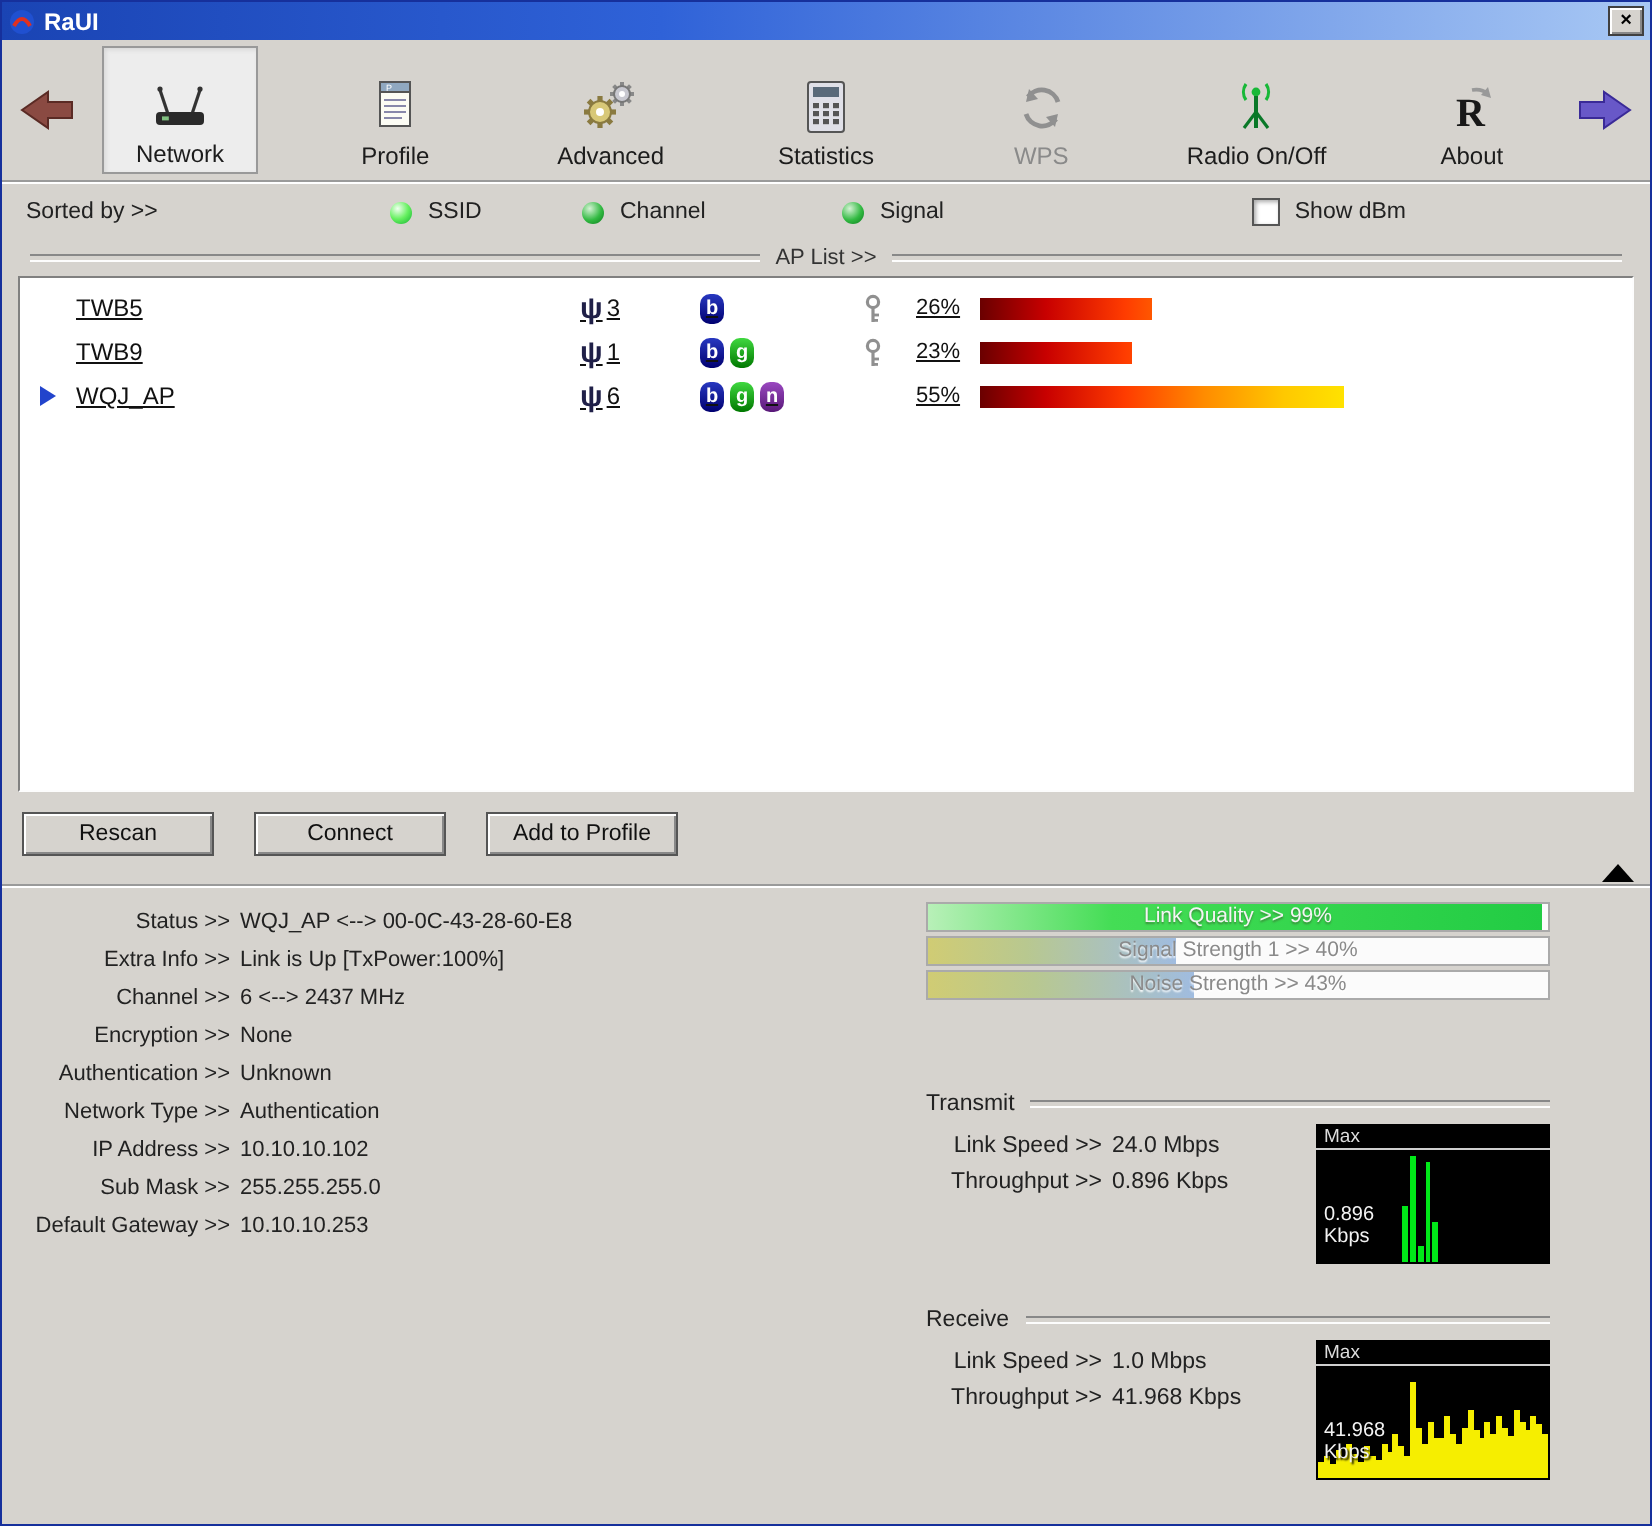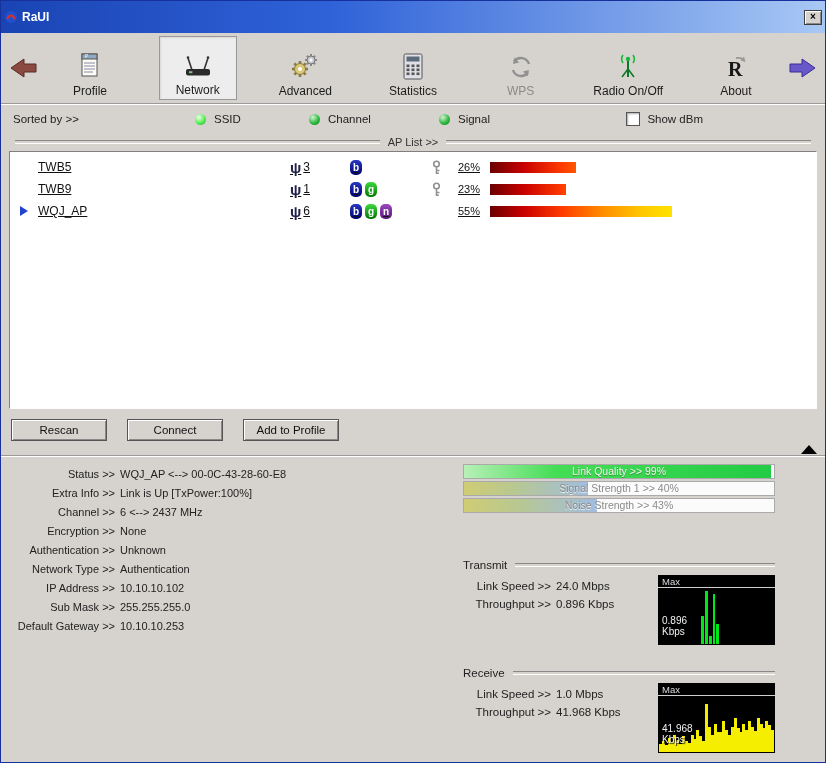--- a/index.html
+++ b/index.html
@@ -1,38 +1,38 @@
 <!DOCTYPE html>
 <html><head>
 <meta charset="utf-8">
 <style>
   html,body{margin:0;padding:0;background:#d6d3ce;font-family:"Liberation Sans",sans-serif;}
   .window{width:826px;height:763px;box-sizing:border-box;background:#d6d3ce;border:1px solid #16309c;display:flex;flex-direction:column;overflow:hidden;}
 
   
-  .titlebar{height:32px;flex:0 0 auto;background:linear-gradient(90deg,#1a44b4 0%,#2f62d8 40%,#a8c8f4 100%);display:flex;align-items:center;padding:0 3px;}
+  .titlebar{height:19px;flex:0 0 auto;background:linear-gradient(90deg,#1a44b4 0%,#2f62d8 40%,#a8c8f4 100%);display:flex;align-items:center;padding:0 3px;}
   .app-icon{width:14px;height:14px;margin-right:4px;display:inline-flex;}
   .title{color:#fff;font-weight:bold;font-size:12px;flex:1;}
   .close-btn{width:18px;height:15px;background:#d6d3ce;border:1px solid #404040;box-shadow:inset 1px 1px 0 #fff,inset -1px -1px 0 #888;font-size:10px;font-weight:bold;line-height:12px;text-align:center;padding:0;cursor:pointer;font-family:inherit;}
 
   
   .toolbar{height:70px;flex:0 0 auto;display:flex;align-items:center;padding:0 4px;border-bottom:1px solid #9a9a9a;box-shadow:0 1px 0 #fff;}
   .nav-arrow{width:38px;height:62px;display:flex;align-items:center;justify-content:center;cursor:pointer;}
   .tb-wrap{flex:1;display:flex;justify-content:space-between;padding:0 8px;}
   .tb-item{width:78px;height:64px;display:flex;flex-direction:column;align-items:center;justify-content:flex-end;padding-bottom:2px;box-sizing:border-box;cursor:pointer;}
   .tb-item.active{background:#ededed;border:1px solid #999;box-shadow:inset 1px 1px 2px #d8d8d8;}
   .tb-icon{height:32px;display:flex;align-items:flex-end;justify-content:center;}
   .tb-label{font-size:12px;color:#1c1c1c;margin-top:3px;white-space:nowrap;}
   .tb-item.disabled .tb-label{color:#8a8a8a;}
 
   
   .sortbar{height:30px;flex:0 0 auto;display:flex;align-items:center;font-size:11.5px;color:#222;padding:0 12px;}
   .sort-label{width:182px;}
   .sort-opt{display:flex;align-items:center;cursor:pointer;}
-  .opt-0{width:114px;} .opt-1{width:130px;} .opt-2{width:110px;}
+  .opt-0{width:96px;} .opt-1{width:130px;} .opt-2{width:110px;}
   .radio{width:11px;height:11px;border-radius:50%;margin-right:8px;flex:0 0 auto;}
   .radio.sel{background:radial-gradient(circle at 35% 30%,#f0fff0,#66f060 50%,#10b030);}
   .radio.unsel{background:radial-gradient(circle at 35% 30%,#d4f2d4,#32ba42 55%,#0a7a1c);}
   .dbm{margin-left:auto;margin-right:110px;display:flex;align-items:center;cursor:pointer;}
   .checkbox{width:12px;height:12px;background:#fff;border:1px solid #555;box-shadow:inset 1px 1px 2px #aaa;margin-right:7px;flex:0 0 auto;}
 
   
   .ap-header{display:flex;align-items:center;font-size:11px;color:#333;padding:0 14px;height:15px;flex:0 0 auto;}
   .hline{flex:1;height:2px;border-top:1px solid #888;border-bottom:1px solid #fdfdfd;}
   .ap-header span.txt{margin:0 8px;}
@@ -110,46 +110,46 @@
     <button class="close-btn">×</button>
   </div>
 
   <div class="toolbar">
     <div class="nav-arrow">
       <svg width="32" height="24" viewBox="0 0 32 24">
           <polygon points="3,12 16,3 16,8 28,8 28,16 16,16 16,21" fill="#8a4a42" stroke="#5a2a24"></polygon>
         </svg>
     </div>
     <div class="tb-wrap" id="toolbar-items">
+        <div class="tb-item active">
+          <span class="tb-icon">
+            <svg width="34" height="28" viewBox="0 0 34 28">
+              <line x1="11" y1="18" x2="7" y2="6" stroke="#333" stroke-width="1.6"></line>
+              <line x1="23" y1="18" x2="27" y2="6" stroke="#333" stroke-width="1.6"></line>
+              <circle cx="7" cy="5.5" r="1.3" fill="#333"></circle>
+              <circle cx="27" cy="5.5" r="1.3" fill="#333"></circle>
+              <rect x="5" y="17" width="24" height="6.5" rx="2" fill="#2a2a2a"></rect>
+              <rect x="8" y="19.2" width="3.4" height="2" fill="#80c080"></rect>
+            </svg>
+          </span>
+          <span class="tb-label">Network</span>
+        </div>
         <div class="tb-item">
           <span class="tb-icon">
             <svg width="26" height="30" viewBox="0 0 26 30">
               <rect x="5" y="3" width="15" height="22" fill="#fcfcf4" stroke="#555"></rect>
               <rect x="5" y="3" width="15" height="5" fill="#90a8c0" stroke="#555"></rect>
               <line x1="7" y1="12" x2="18" y2="12" stroke="#8888aa"></line>
               <line x1="7" y1="15" x2="18" y2="15" stroke="#8888aa"></line>
               <line x1="7" y1="18" x2="18" y2="18" stroke="#8888aa"></line>
               <line x1="7" y1="21" x2="16" y2="21" stroke="#8888aa"></line>
               <text x="8" y="7.4" font-size="4.5" fill="#fff" font-family="Liberation Sans, sans-serif">P</text>
             </svg>
           </span>
           <span class="tb-label">Profile</span>
-        </div>
-        <div class="tb-item active">
-          <span class="tb-icon">
-            <svg width="34" height="28" viewBox="0 0 34 28">
-              <line x1="11" y1="18" x2="7" y2="6" stroke="#333" stroke-width="1.6"></line>
-              <line x1="23" y1="18" x2="27" y2="6" stroke="#333" stroke-width="1.6"></line>
-              <circle cx="7" cy="5.5" r="1.3" fill="#333"></circle>
-              <circle cx="27" cy="5.5" r="1.3" fill="#333"></circle>
-              <rect x="5" y="17" width="24" height="6.5" rx="2" fill="#2a2a2a"></rect>
-              <rect x="8" y="19.2" width="3.4" height="2" fill="#80c080"></rect>
-            </svg>
-          </span>
-          <span class="tb-label">Network</span>
         </div>
         <div class="tb-item">
           <span class="tb-icon">
             <svg width="30" height="30" viewBox="0 0 30 30">
               <g stroke="#8a7a40" stroke-width="2.6">
                 <line x1="10" y1="10" x2="10" y2="26"></line>
                 <line x1="2" y1="18" x2="18" y2="18"></line>
                 <line x1="4.3" y1="12.3" x2="15.7" y2="23.7"></line>
                 <line x1="15.7" y1="12.3" x2="4.3" y2="23.7"></line>
               </g>

